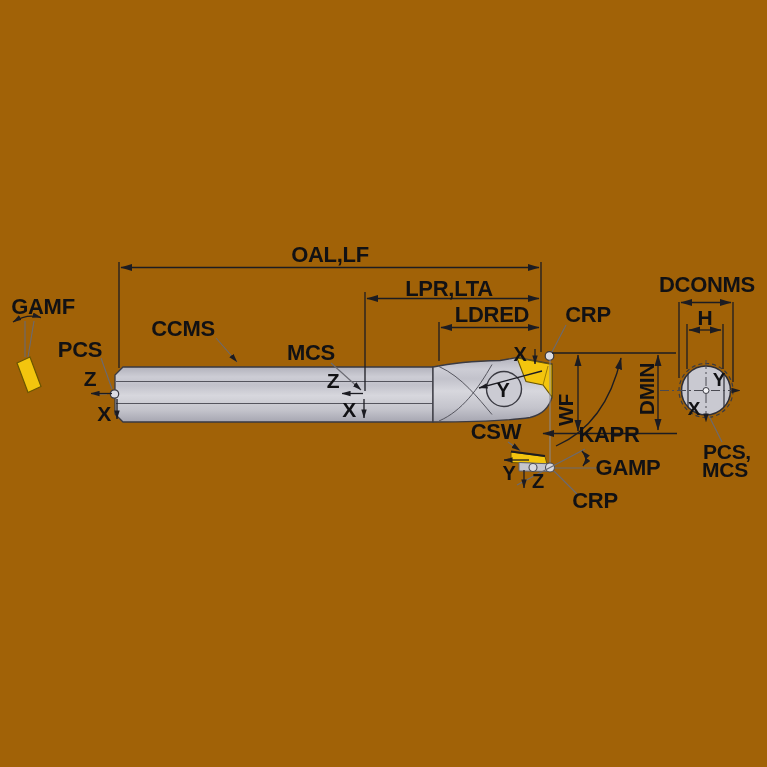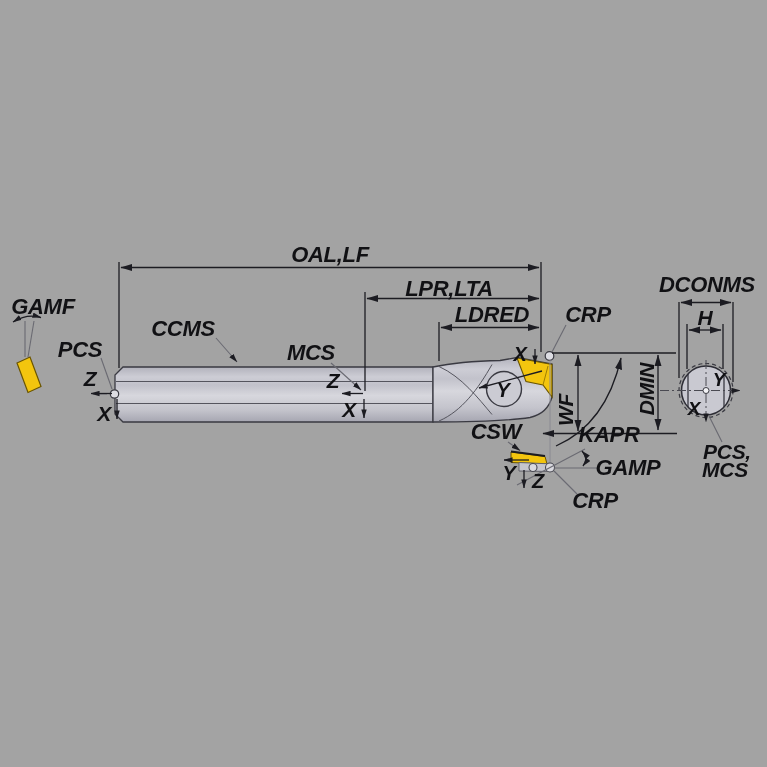--- a/index.html
+++ b/index.html
@@ -1,17 +1,17 @@
 <!DOCTYPE html>
 <html><head>
 <meta charset="utf-8">
 <style>
   html,body{margin:0;padding:0;background:#ffffff;}
-  #stage{position:relative;width:767px;height:767px;background:#a3a3a3;overflow:hidden;
-         font-family:"Liberation Sans", sans-serif;font-style:italic;}
+  #stage{position:relative;width:767px;height:767px;background:#a16207;overflow:hidden;
+         font-family:"Liberation Sans", sans-serif;}
   svg{position:absolute;left:0;top:0;}
   text{font-family:"Liberation Sans", sans-serif;font-weight:bold;fill:#111114;letter-spacing:-0.3px;}
   .lbl{font-size:22px;}
   .axis{font-size:21px;}
   .small{font-size:20px;}
   .dim{stroke:#1c1c22;stroke-width:1.3;fill:none;}
   .thin{stroke:#55555e;stroke-width:1;fill:none;}
   .lead{stroke:#6a6a72;stroke-width:1.1;fill:none;}
   .edge{stroke:#3a3a42;stroke-width:1.3;}
 </style>

